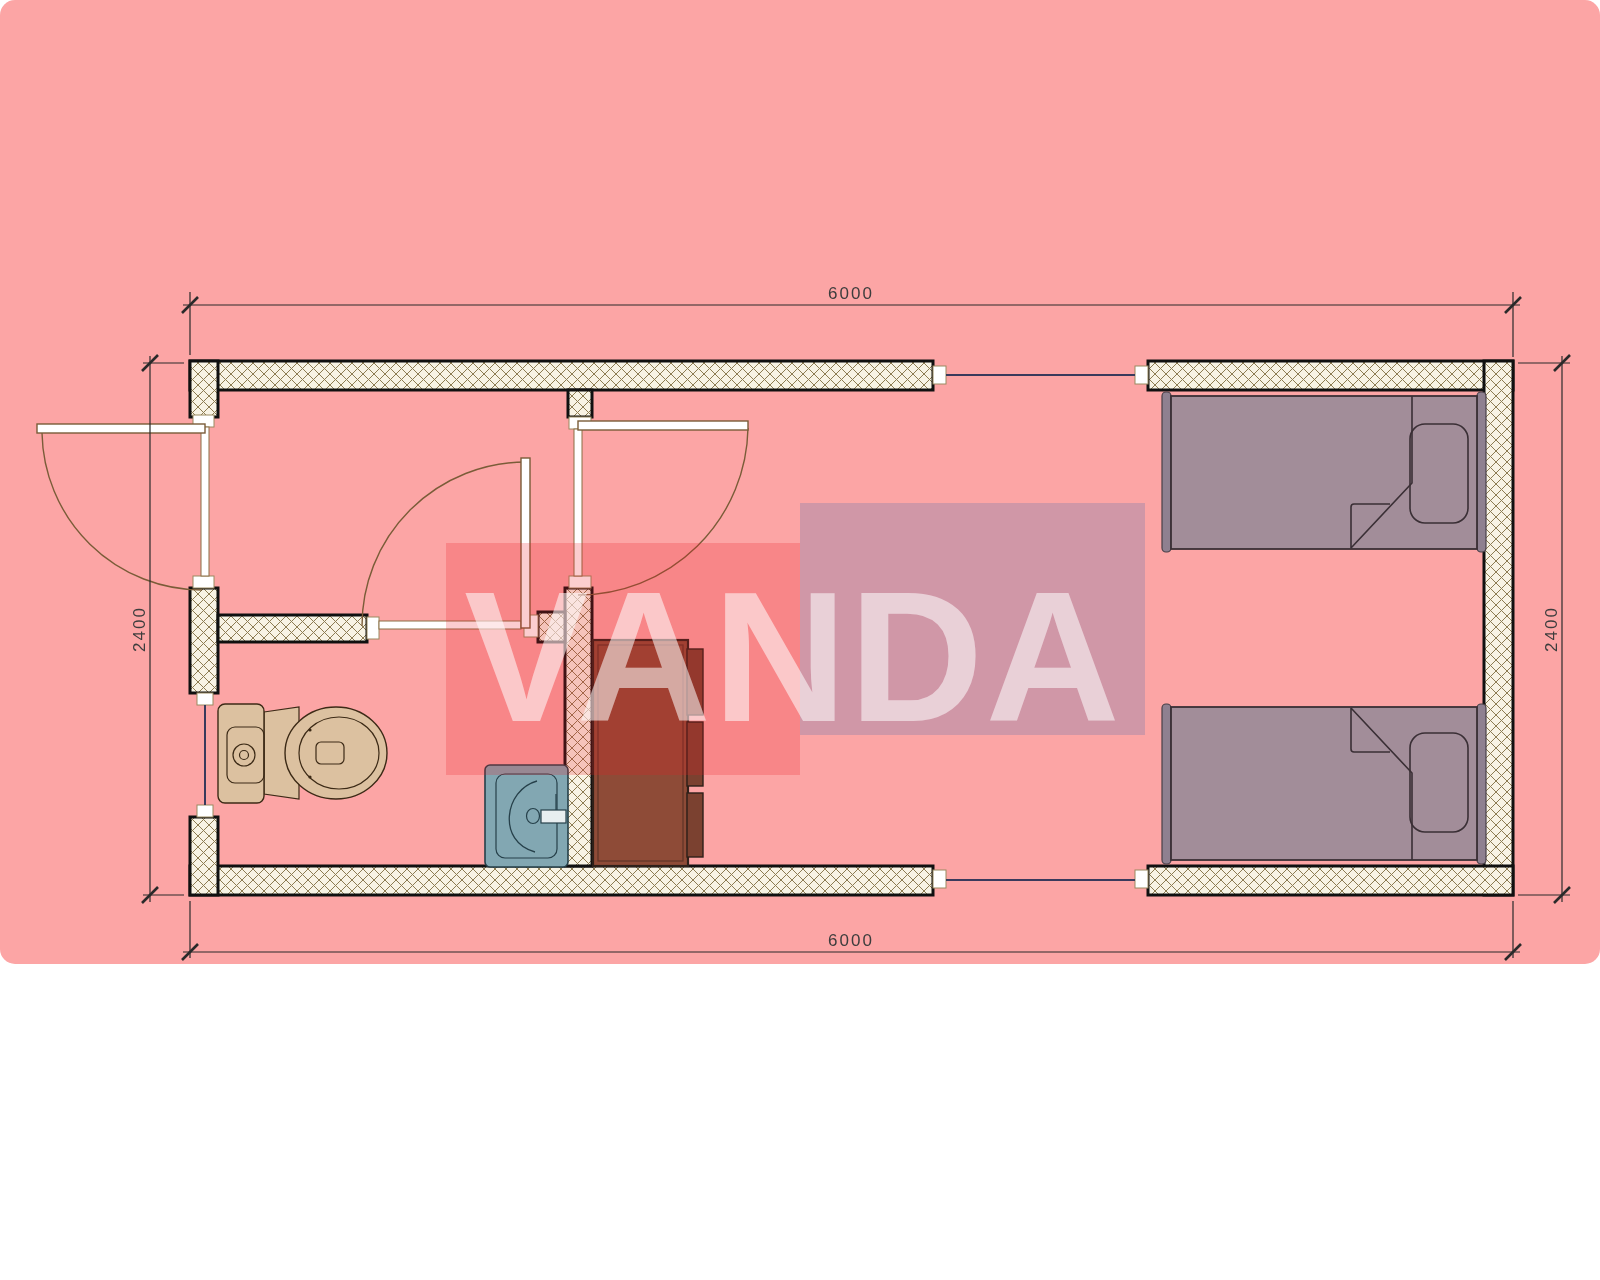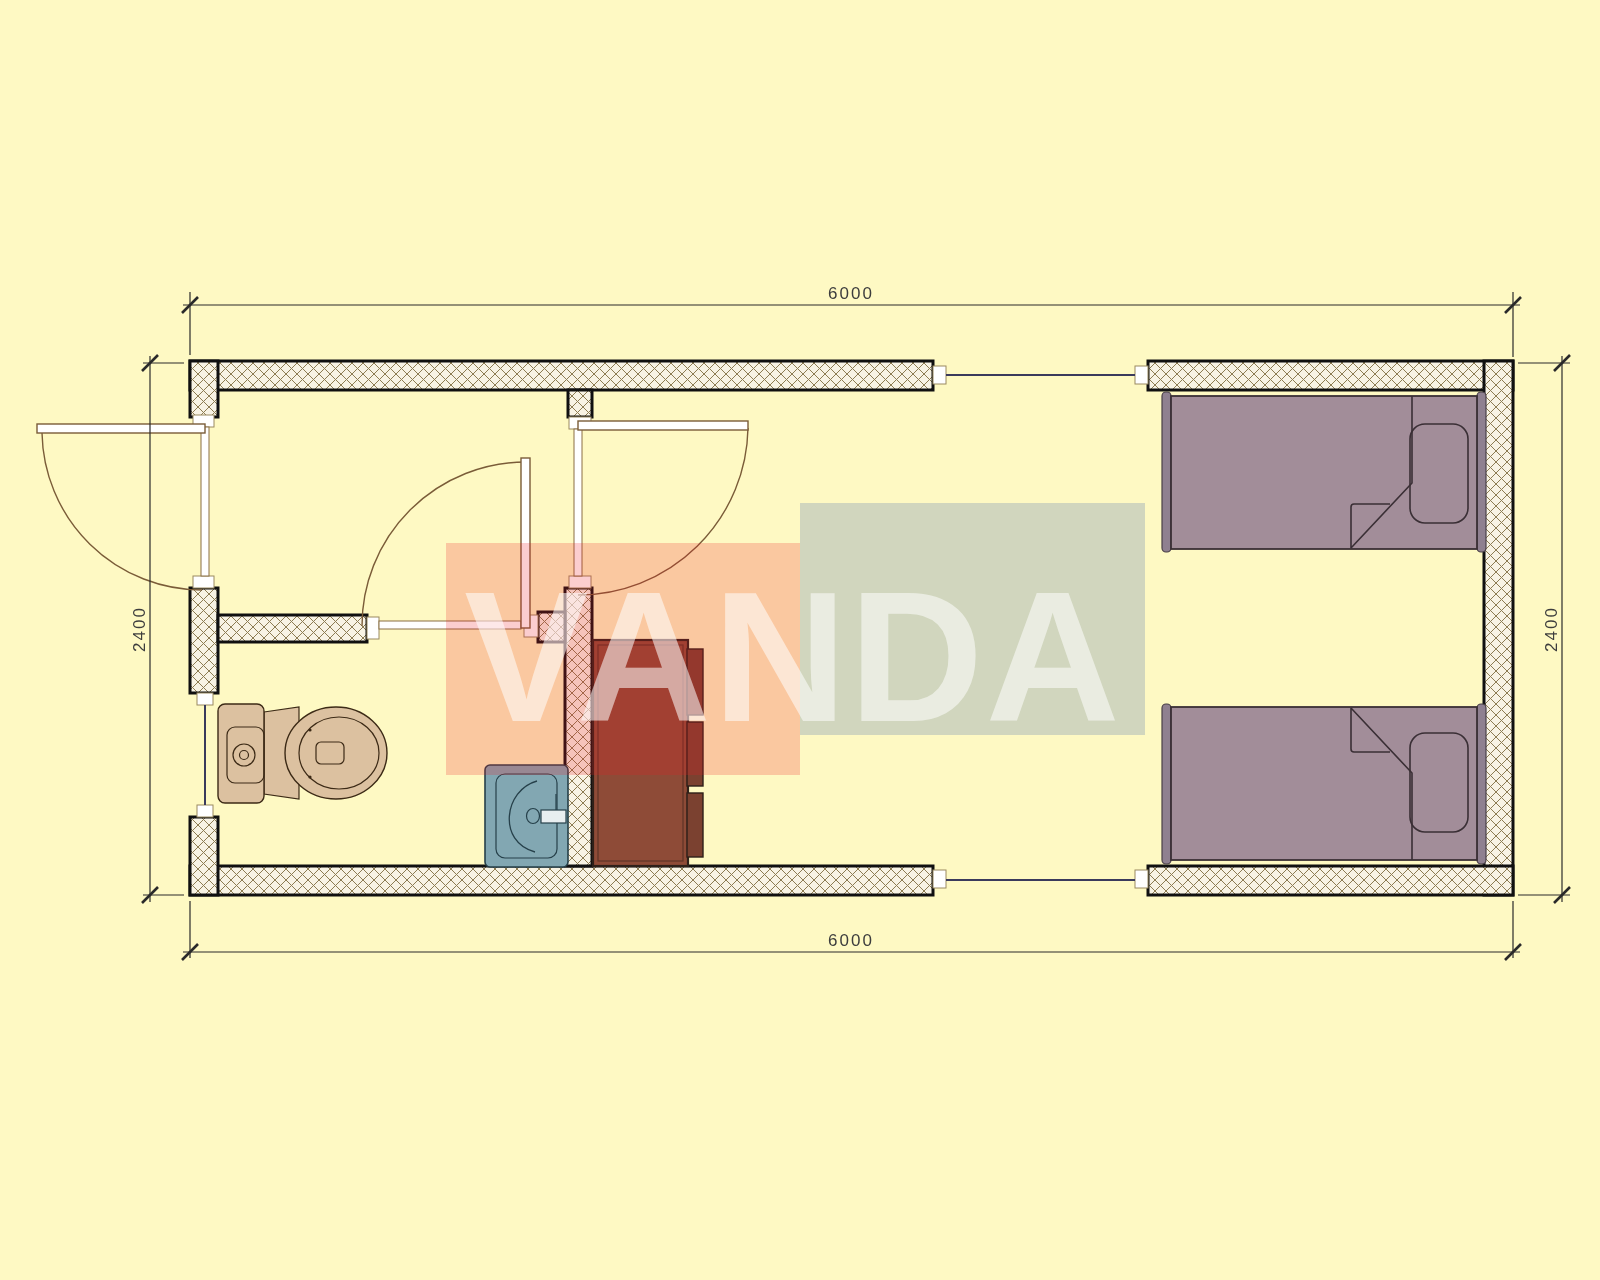--- a/index.html
+++ b/index.html
@@ -1,17 +1,17 @@
 <!DOCTYPE html>
 <html><head>
 <meta charset="utf-8">
 <style>
   html,body{margin:0;padding:0;background:#ffffff;}
-  .canvas{position:relative;width:1600px;height:1280px;background:#fef9c3;overflow:hidden;
-          font-family:"Liberation Sans", sans-serif;}
+  .canvas{position:relative;width:1600px;height:964px;background:#fca5a5;overflow:hidden;
+          font-family:"Liberation Sans", sans-serif;border-radius:15px;}
   svg{position:absolute;left:0;top:0;}
   .dim-label{font-family:"Liberation Sans", sans-serif;font-size:17px;fill:#3d3d3d;letter-spacing:2px;}
   .wm-text{font-family:"Liberation Sans", sans-serif;font-weight:bold;font-size:186px;
            fill:#ffffff;opacity:0.55;letter-spacing:2px;}
 </style>
 </head>
 <body>
 
 <div class="canvas">
 <svg width="1600" height="1280" viewBox="0 0 1600 1280">

